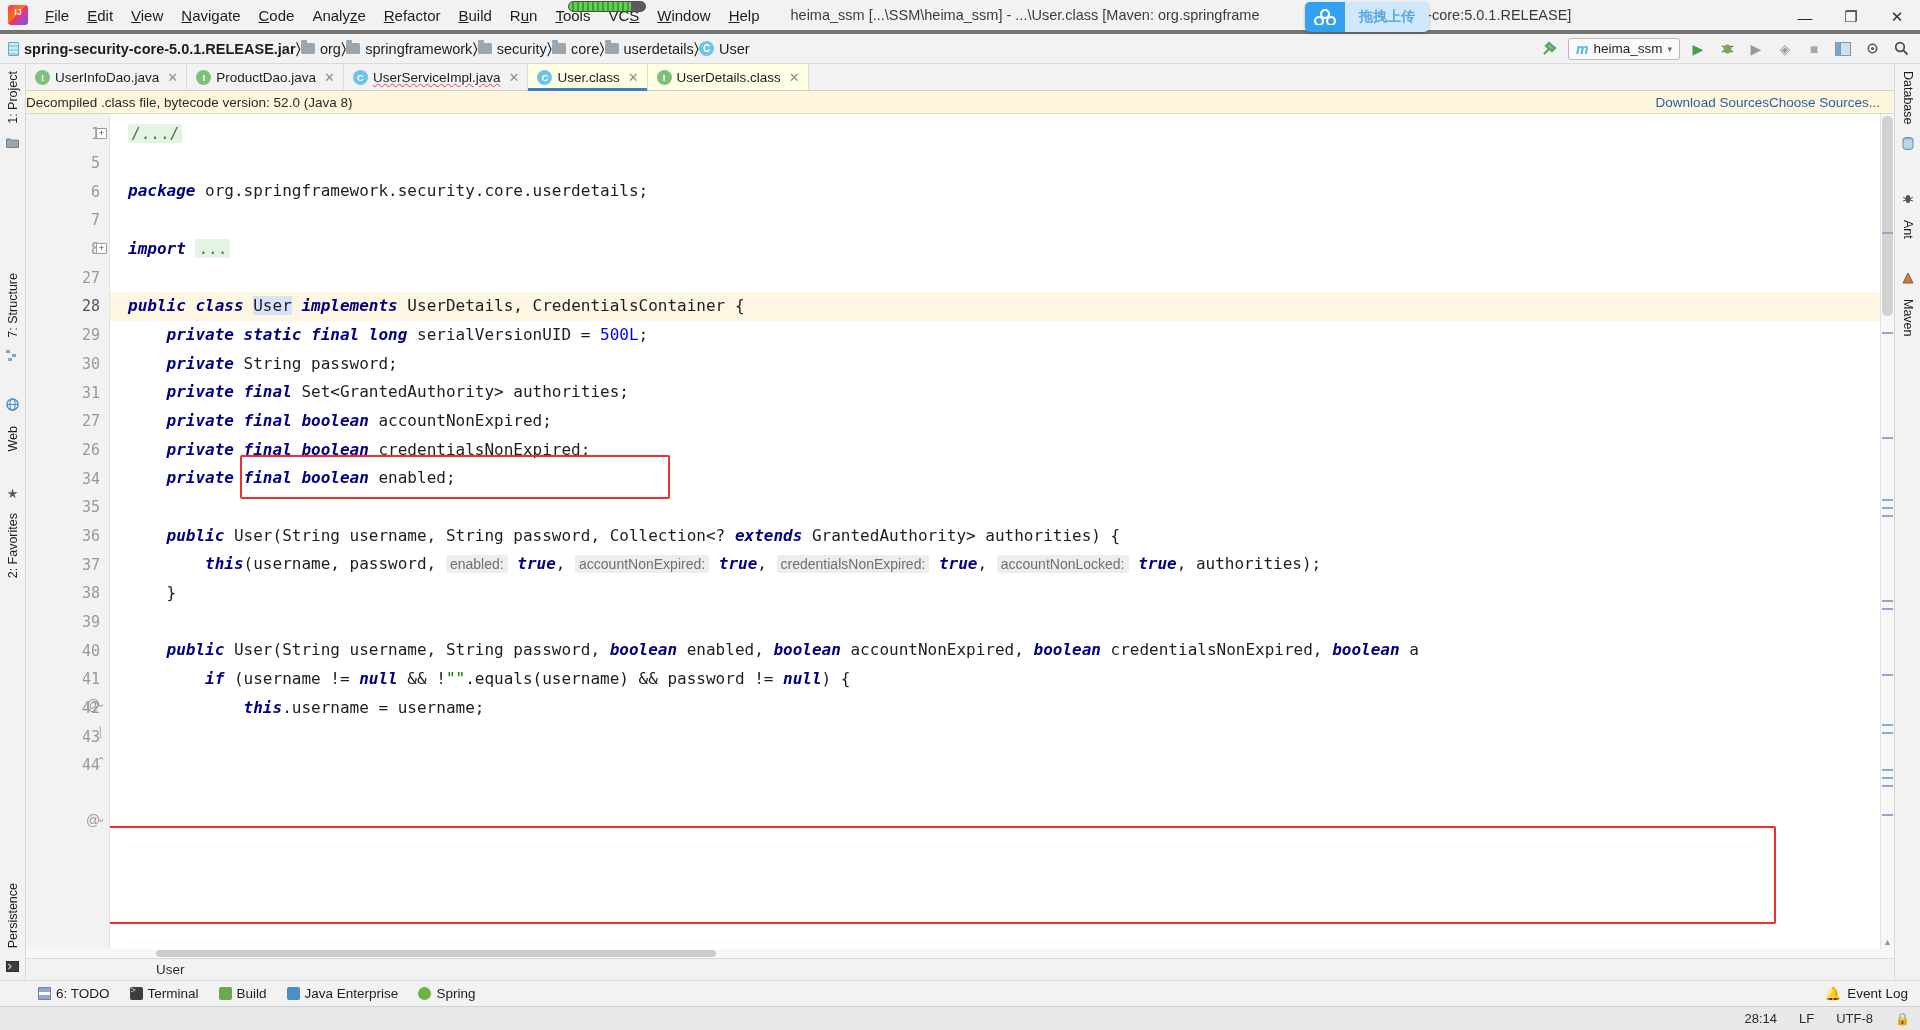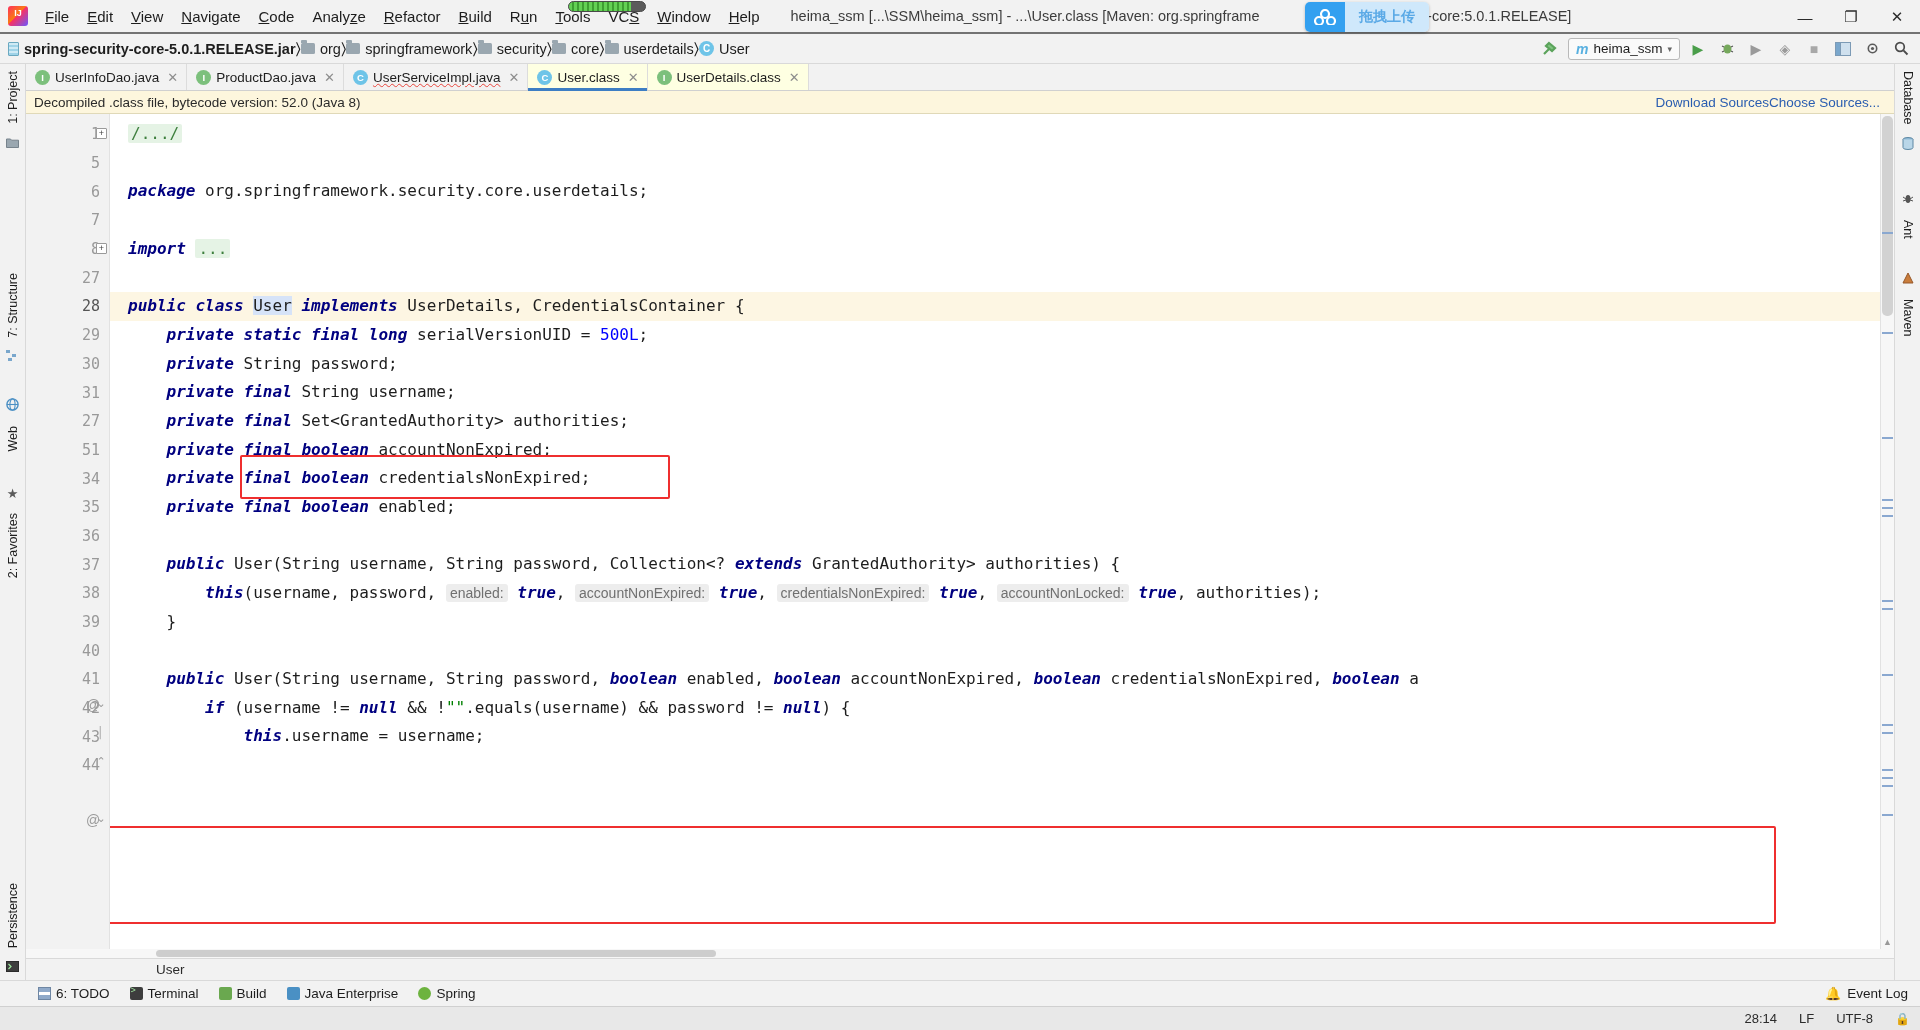--- a/index.html
+++ b/index.html
@@ -9,21 +9,21 @@
     font-family: "Liberation Sans", sans-serif;
     background: #f2f2f2;
     color: #1d1d1d;
   }
   #app { position: relative; width: 1920px; height: 1030px; display: flex; flex-direction: column; }
 
   
   .menubar {
     height: 34px; display: flex; align-items: center;
     background: #f2f2f2; position: relative; flex: none;
-    border-bottom: 2px solid #737373;
+    border-bottom: 4px solid #737373;
   }
   .ij-logo {
     width: 20px; height: 20px; margin-left: 8px; margin-right: 8px;
     border-radius: 3px; position: relative; flex:none;
     background: linear-gradient(135deg,#fe315d 0%,#f97a12 45%,#fe315d 46%,#6b57ff 100%);
   }
   .ij-logo::after {
     content: "IJ"; position: absolute; left: 0; right: 0; top: 2px;
     color: #fff; font-size: 9px; font-weight: bold; text-align: center;
     font-family: "Liberation Sans", sans-serif;
@@ -156,21 +156,21 @@
   .tab-ico.i { background: #7cc07c; }
   .tab-ico.c { background: #6ec4e8; }
   .err-underline {
     text-decoration: underline; text-decoration-style: wavy;
     text-decoration-color: #e8453c; text-decoration-thickness: 1px;
   }
 
   
   .notify {
     height: 23px; background: #fdf6dd; border-bottom: 1px solid #e0d9b8;
-    display: flex; align-items: center; padding: 0 8px; flex: none;
+    display: flex; align-items: center; padding: 0 0; flex: none;
     font-size: 13.5px; color: #2a2a2a; position: relative;
   }
   .notify .links { position: absolute; right: 14px; display: flex; }
   .notify a { color: #2a5db0; text-decoration: none; cursor: pointer; }
 
   
   .coderegion { flex: 1; display: flex; min-height: 0; position: relative; overflow: hidden; }
 
   .gutter {
     width: 84px; flex: none; background: #f2f2f2;
@@ -481,21 +481,21 @@
           <div class="gline">5</div>
           <div class="gline">6</div>
           <div class="gline">7</div>
           <div class="gline">8</div>
           <div class="gline">27</div>
           <div class="gline cur">28</div>
           <div class="gline">29</div>
           <div class="gline">30</div>
           <div class="gline">31</div>
           <div class="gline">27</div>
-          <div class="gline">51</div>
+          <div class="gline">26</div>
           <div class="gline">34</div>
           <div class="gline">35</div>
           <div class="gline">36</div>
           <div class="gline">37</div>
           <div class="gline">38</div>
           <div class="gline">39</div>
           <div class="gline">40</div>
           <div class="gline">41</div>
           <div class="gline">42</div>
           <div class="gline">43</div>
@@ -515,21 +515,20 @@
         <div class="codearea">
           <div class="cline"><span class="fold-badge">/.../</span></div>
           <div class="cline">&nbsp;</div>
           <div class="cline"><span class="kw">package</span> org.springframework.security.core.userdetails;</div>
           <div class="cline">&nbsp;</div>
           <div class="cline"><span class="kw">import</span> <span class="fold-badge">...</span></div>
           <div class="cline">&nbsp;</div>
           <div class="cline hl"><span class="kw">public class</span> <span class="sel-token">User</span> <span class="kw">implements</span> UserDetails, CredentialsContainer {</div>
           <div class="cline">    <span class="kw">private static final long</span> serialVersionUID = <span class="num">500L</span>;</div>
           <div class="cline">    <span class="kw">private</span> String password;</div>
-          <div class="cline">    <span class="kw">private final</span> String username;</div>
           <div class="cline">    <span class="kw">private final</span> Set&lt;GrantedAuthority&gt; authorities;</div>
           <div class="cline">    <span class="kw">private final boolean</span> accountNonExpired;</div>
           <div class="cline">    <span class="kw">private final boolean</span> credentialsNonExpired;</div>
           <div class="cline">    <span class="kw">private final boolean</span> enabled;</div>
           <div class="cline">&nbsp;</div>
           <div class="cline">    <span class="kw">public</span> User(String username, String password, Collection&lt;? <span class="kw">extends</span> GrantedAuthority&gt; authorities) {</div>
           <div class="cline">        <span class="kw">this</span>(username, password, <span class="hint">enabled:</span> <span class="kw">true</span>, <span class="hint">accountNonExpired:</span> <span class="kw">true</span>, <span class="hint">credentialsNonExpired:</span> <span class="kw">true</span>, <span class="hint">accountNonLocked:</span> <span class="kw">true</span>, authorities);</div>
           <div class="cline">    }</div>
           <div class="cline">&nbsp;</div>
           <div class="cline">    <span class="kw">public</span> User(String username, String password, <span class="kw">boolean</span> enabled, <span class="kw">boolean</span> accountNonExpired, <span class="kw">boolean</span> credentialsNonExpired, <span class="kw">boolean</span> a</div>

